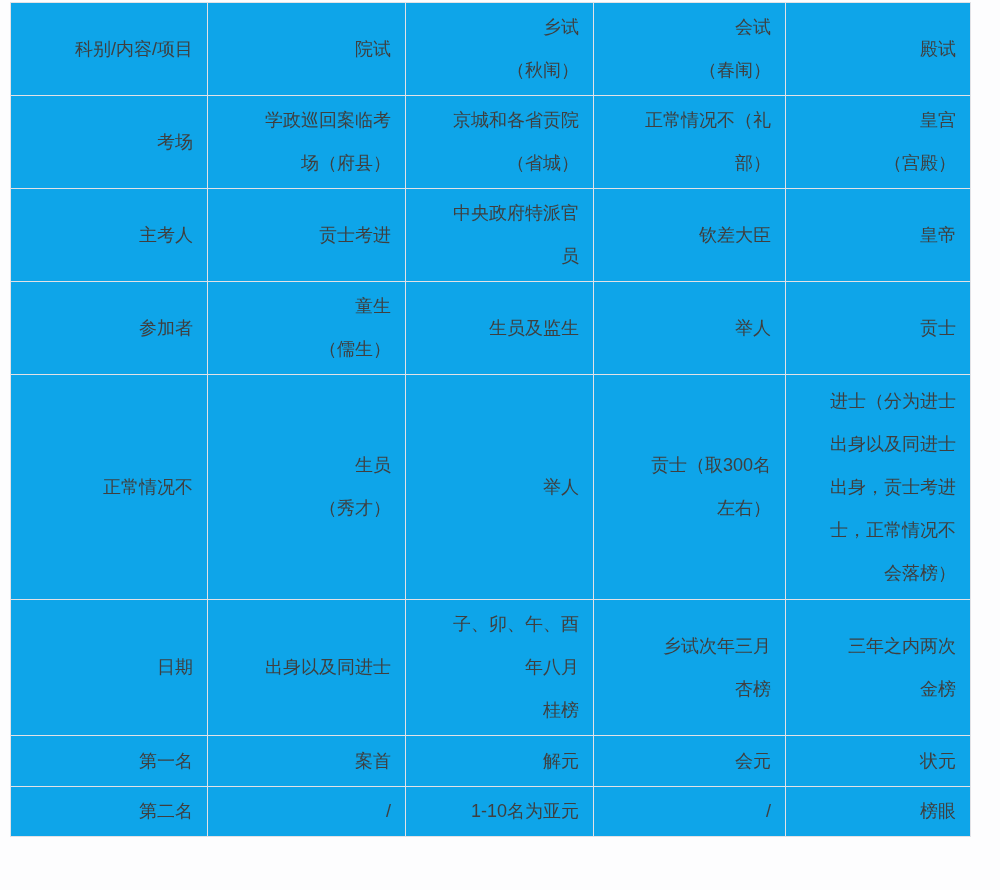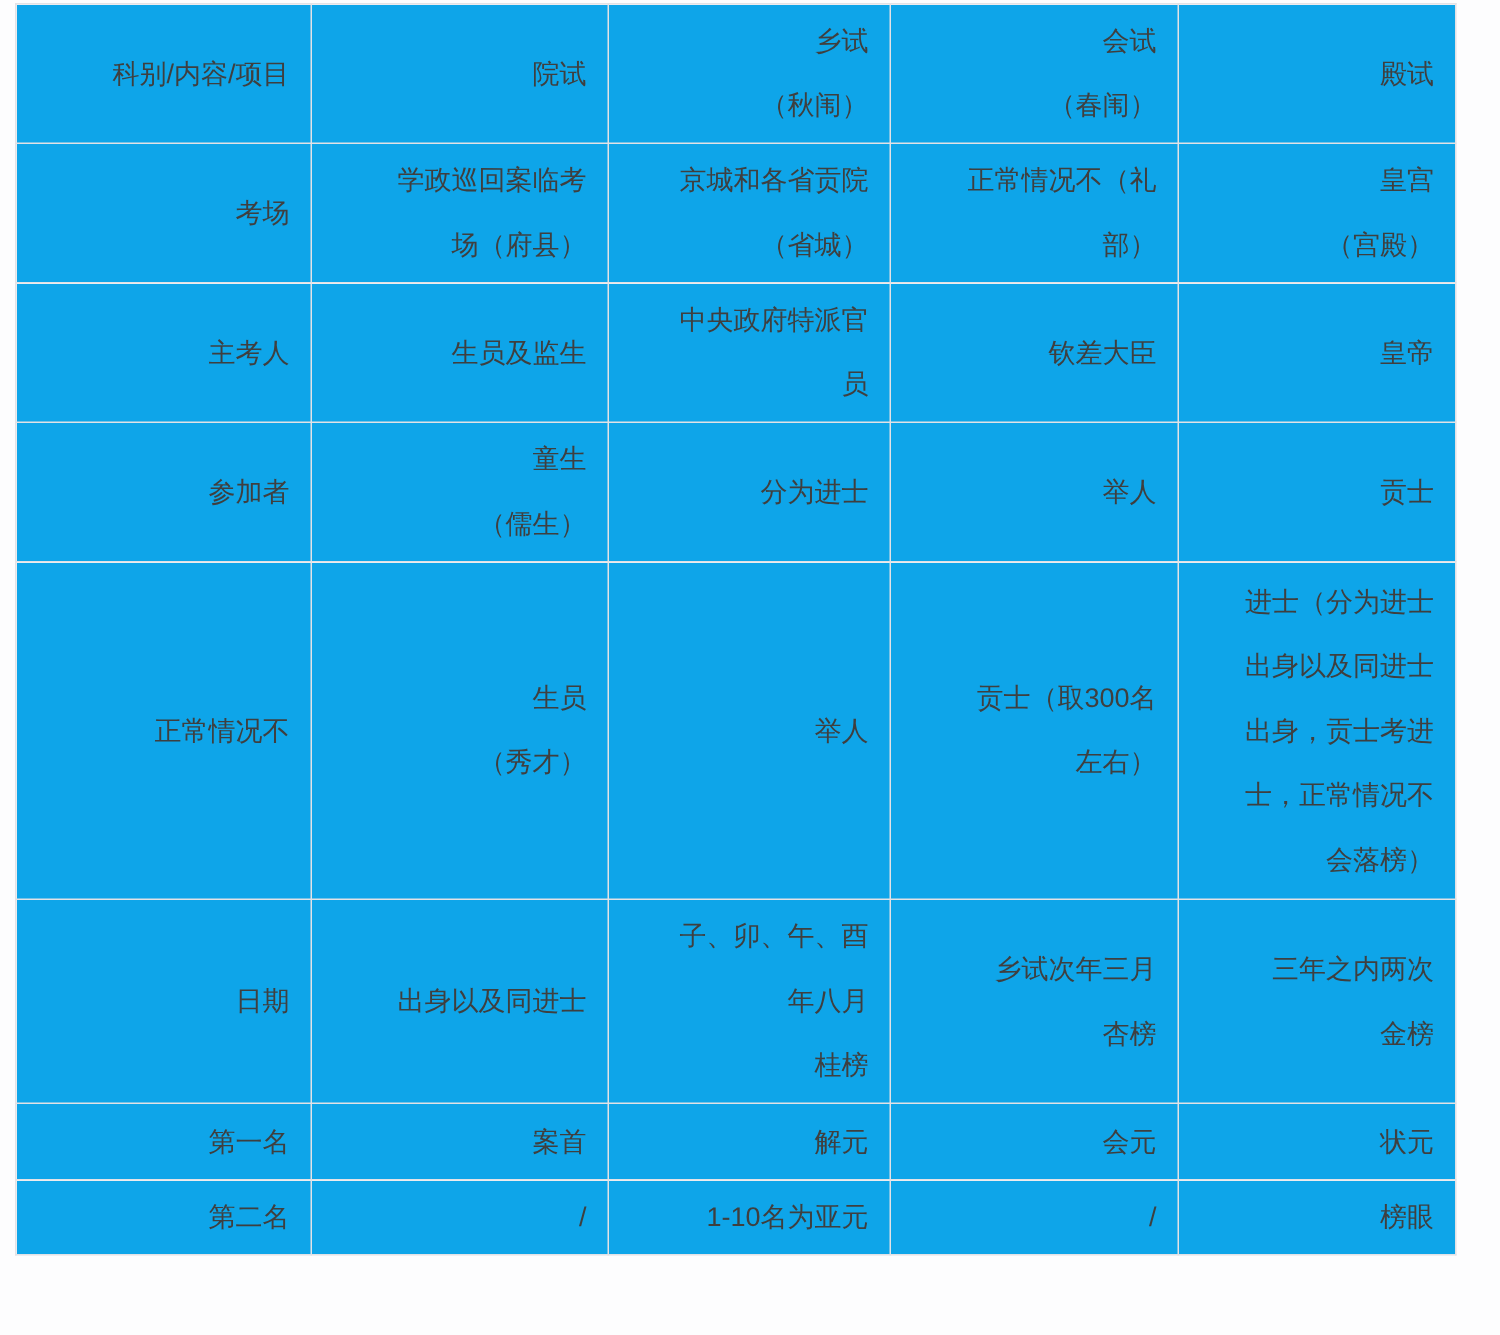--- a/index.html
+++ b/index.html
@@ -74,31 +74,31 @@
 场（府县）</td>
           <td>京城和各省贡院
 （省城）</td>
           <td>正常情况不（礼
 部）</td>
           <td>皇宫
 （宫殿）</td>
         </tr>
         <tr style="height: 93px;">
           <td>主考人</td>
-          <td>生员及监生</td>
+          <td>贡士考进</td>
           <td>中央政府特派官
 员</td>
           <td>钦差大臣</td>
           <td>皇帝</td>
         </tr>
         <tr style="height: 93px;">
           <td>参加者</td>
           <td>童生
 （儒生）</td>
-          <td>分为进士</td>
+          <td>生员及监生</td>
           <td>举人</td>
           <td>贡士</td>
         </tr>
         <tr style="height: 225px;">
           <td>正常情况不</td>
           <td>生员
 （秀才）</td>
           <td>举人</td>
           <td>贡士（取300名
 左右）</td>

